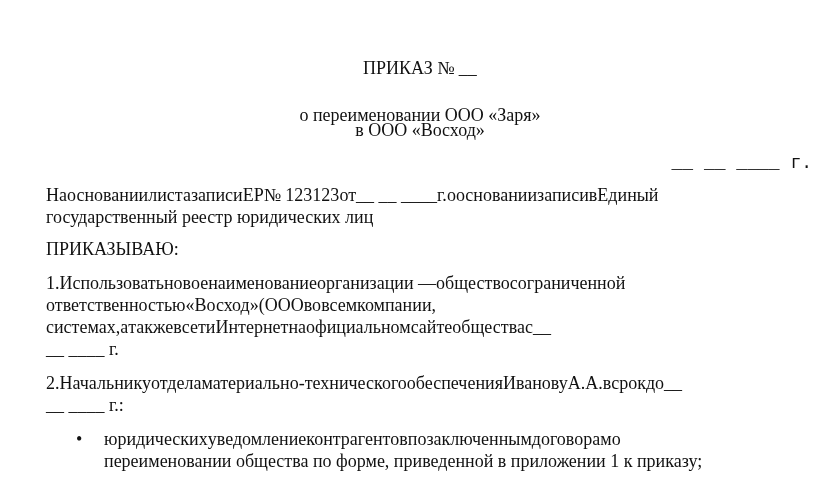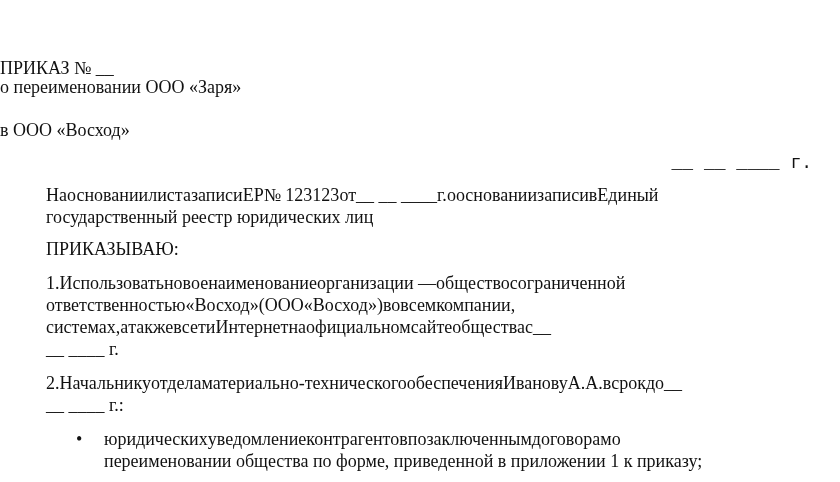--- a/index.html
+++ b/index.html
@@ -20,21 +20,21 @@
       position: absolute;
       left: 0;
       top: 0;
       width: 840px;
       height: 482px;
     }
     .center-line {
       position: absolute;
       left: 0;
       width: 840px;
-      text-align: left;
+      text-align: center;
       line-height: 22px;
       white-space: nowrap;
     }
     .right-line {
       position: absolute;
       right: 28px;
       line-height: 22px;
       white-space: nowrap;
       font-family: Liberation Mono, monospace;
     }
@@ -77,21 +77,21 @@
       height: 22px;
       line-height: 22px;
     }
   </style>
 </head>
 <body>
 
 <div class="page">
 
   <div class="center-line" style="top:57px;">ПРИКАЗ № __</div>
-  <div class="center-line" style="top:76px;">о переименовании ООО «Заря»</div>
+  <div class="center-line" style="top:104px;">о переименовании ООО «Заря»</div>
   <div class="center-line" style="top:119px;">в ООО «Восход»</div>
 
   <div class="right-line" style="top:152px;">__ __ ____ г.</div>
 
   <div class="para" style="top:184px;">
     <div class="jline">
         <span>На</span>
         <span>основании</span>
         <span>листа</span>
         <span>записи</span>
@@ -121,21 +121,20 @@
         <span>наименование</span>
         <span>организации —</span>
         <span>общество</span>
         <span>с</span>
         <span>ограниченной</span>
       </div>
     <div class="jline">
         <span>ответственностью</span>
         <span>«Восход»</span>
         <span>(ООО</span>
-        <span>«Восход»)</span>
         <span>во</span>
         <span>всем</span>
         <span>компании,</span>
       </div>
     <div class="jline">
         <span>системах,</span>
         <span>а</span>
         <span>также</span>
         <span>в</span>
         <span>сети</span>

